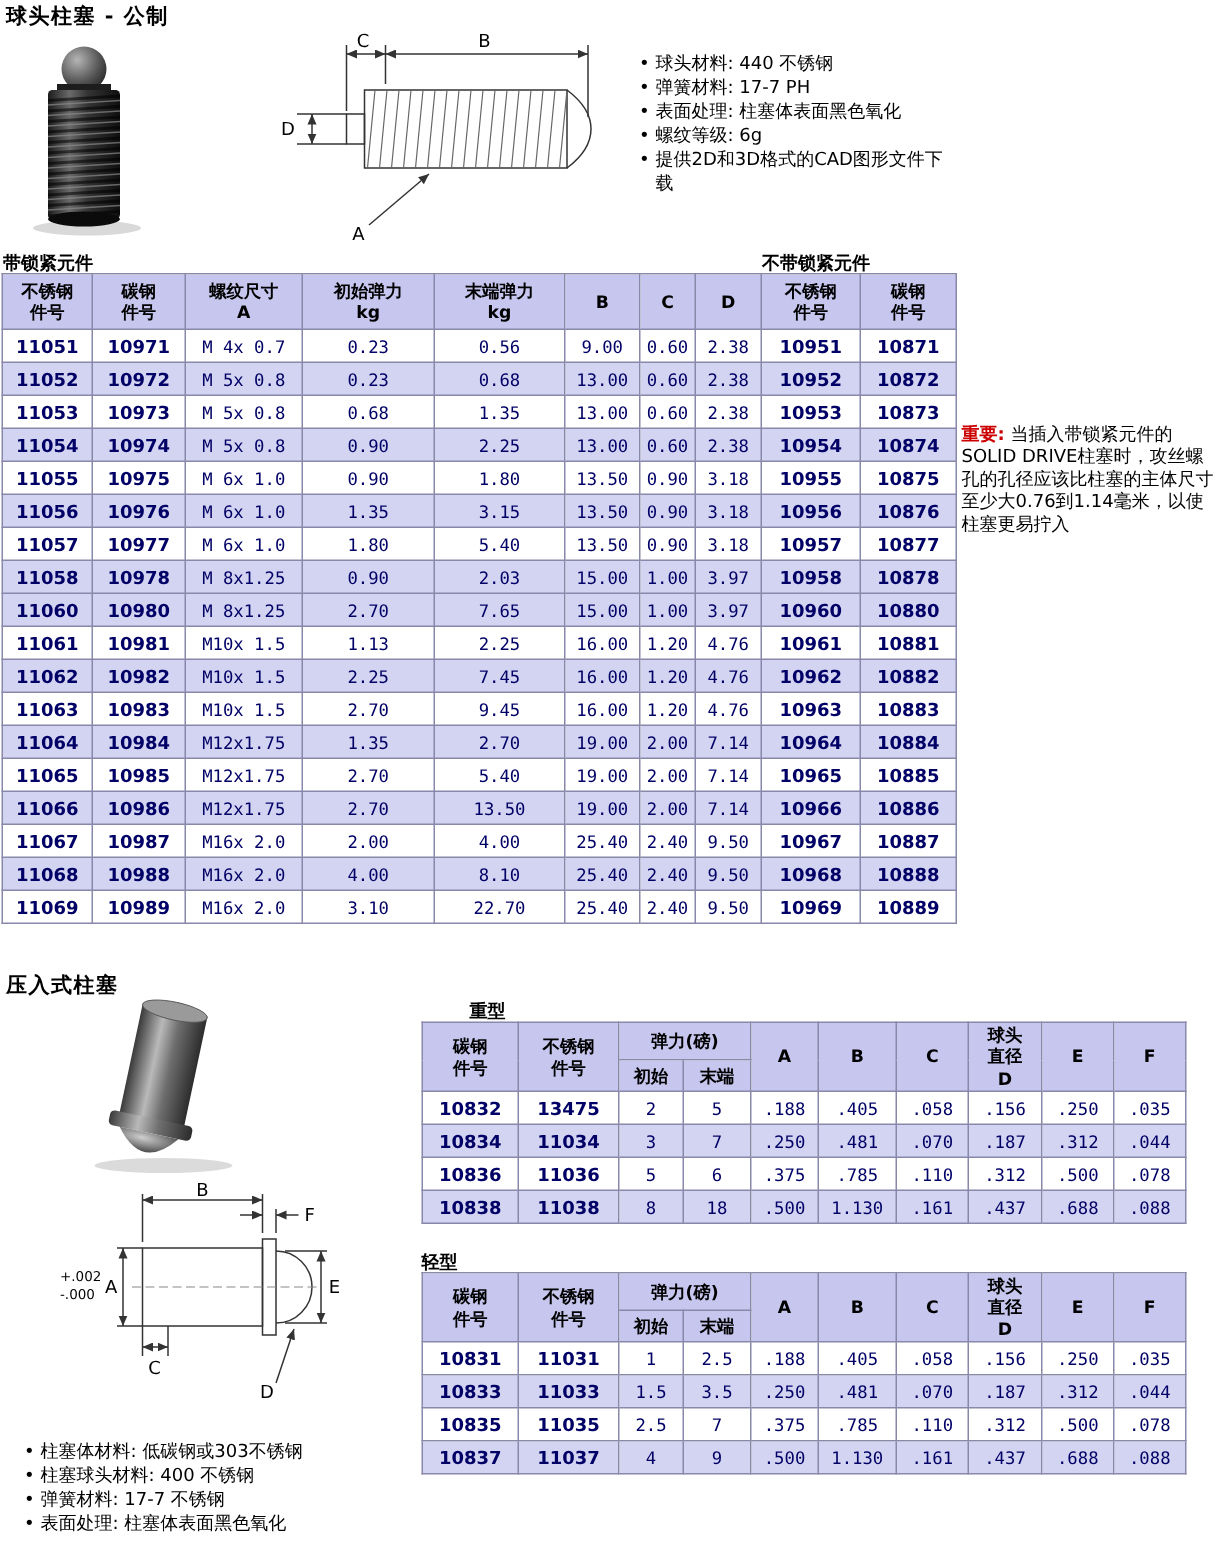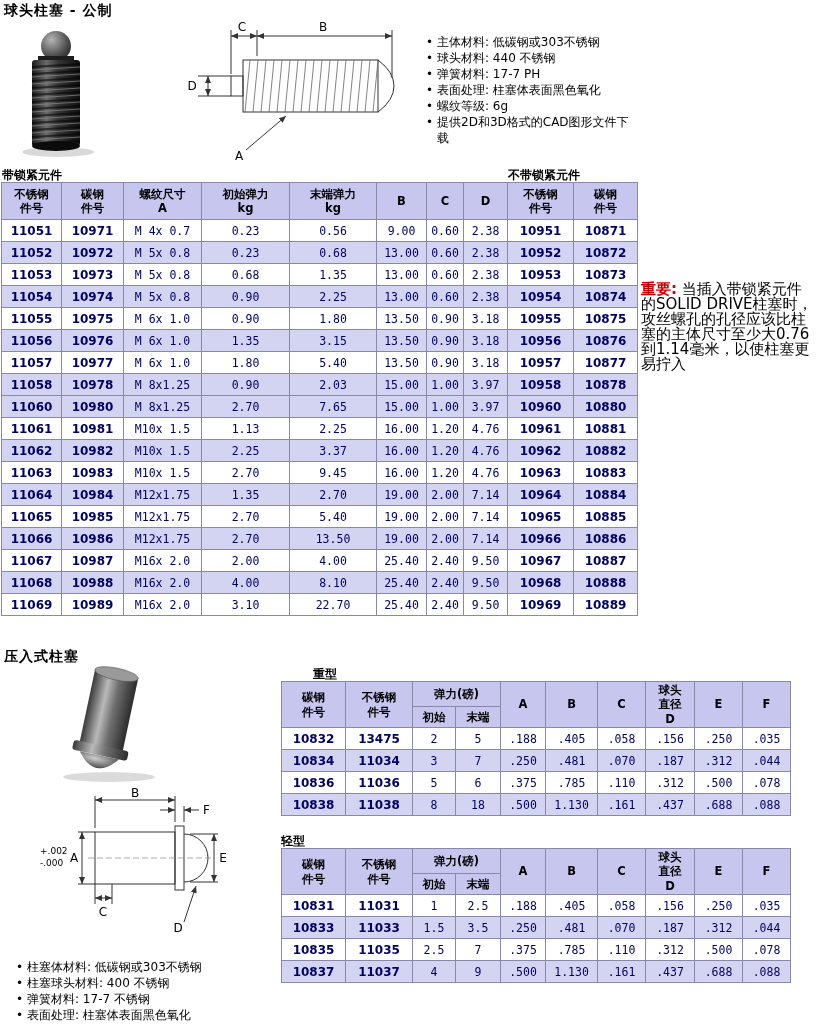--- a/index.html
+++ b/index.html
@@ -15,21 +15,21 @@
   .tbl th, .tbl td { border:1px solid #8888aa; text-align:center; padding:0 1px; overflow:hidden; }
   .tbl th { background:#c6c6ee; font-size:11.5px; font-weight:bold; color:#000;
             white-space:pre-line; line-height:1.25; vertical-align:middle; }
   .tbl td { font-family:"DejaVu Sans Mono","Liberation Mono",monospace; font-size:11.5px;
             color:#000066; height:21px; vertical-align:middle; background:#fff; }
   .tbl tr.alt td { background:#d3d3f2; }
   .tbl td.pn { font-family:"DejaVu Sans","Liberation Sans",sans-serif; font-weight:bold; font-size:12px; }
   #main-table thead th { height:36px; }
   .press-tbl thead tr.r1 th { height:24px; }
   .press-tbl thead tr.r2 th { height:20px; }
-  #important-note { font-size:15px; line-height:15px; width:172px; }
+  #important-note { font-size:12px; line-height:15px; width:172px; }
   #important-note .note-label { color:#cc0000; font-weight:bold; }
   svg text { font-family:"DejaVu Sans","Liberation Sans",sans-serif; }
 </style>
 </head>
 <body>
 
 <div id="page">
 
   <div class="abs sec-title" style="left:4px; top:2px;">球头柱塞 - 公制</div>
 
@@ -80,21 +80,20 @@
       <line x1="40" y1="56" x2="40" y2="76" marker-start="url(#as1)" marker-end="url(#ae1)"></line>
       <line x1="78" y1="130" x2="118" y2="96" marker-end="url(#ae1)"></line>
     </g>
     <text x="74" y="11" font-size="12" text-anchor="middle" fill="#000">C</text>
     <text x="155" y="11" font-size="12" text-anchor="middle" fill="#000">B</text>
     <text x="24" y="70" font-size="12" text-anchor="middle" fill="#000">D</text>
     <text x="71" y="140" font-size="12" text-anchor="middle" fill="#000">A</text>
   </svg>
 
   <ul class="specs abs" style="left:424px; top:34px; width:214px;">
-    <li>主体材料: 低碳钢或303不锈钢</li>
     <li>球头材料: 440 不锈钢</li>
     <li>弹簧材料: 17-7 PH</li>
     <li>表面处理: 柱塞体表面黑色氧化</li>
     <li>螺纹等级: 6g</li>
     <li>提供2D和3D格式的CAD图形文件下载</li>
   </ul>
 
   <div class="abs tbl-label" style="left:2px; top:167px;">带锁紧元件</div>
   <div class="abs tbl-label" style="left:508px; top:167px;">不带锁紧元件</div>
 
@@ -251,21 +250,21 @@
           <td>1.20</td>
           <td>4.76</td>
           <td class="pn">10961</td>
           <td class="pn">10881</td>
         </tr>
         <tr class="alt">
           <td class="pn">11062</td>
           <td class="pn">10982</td>
           <td>M10x 1.5</td>
           <td>2.25</td>
-          <td>3.37</td>
+          <td>7.45</td>
           <td>16.00</td>
           <td>1.20</td>
           <td>4.76</td>
           <td class="pn">10962</td>
           <td class="pn">10882</td>
         </tr>
         <tr>
           <td class="pn">11063</td>
           <td class="pn">10983</td>
           <td>M10x 1.5</td>

